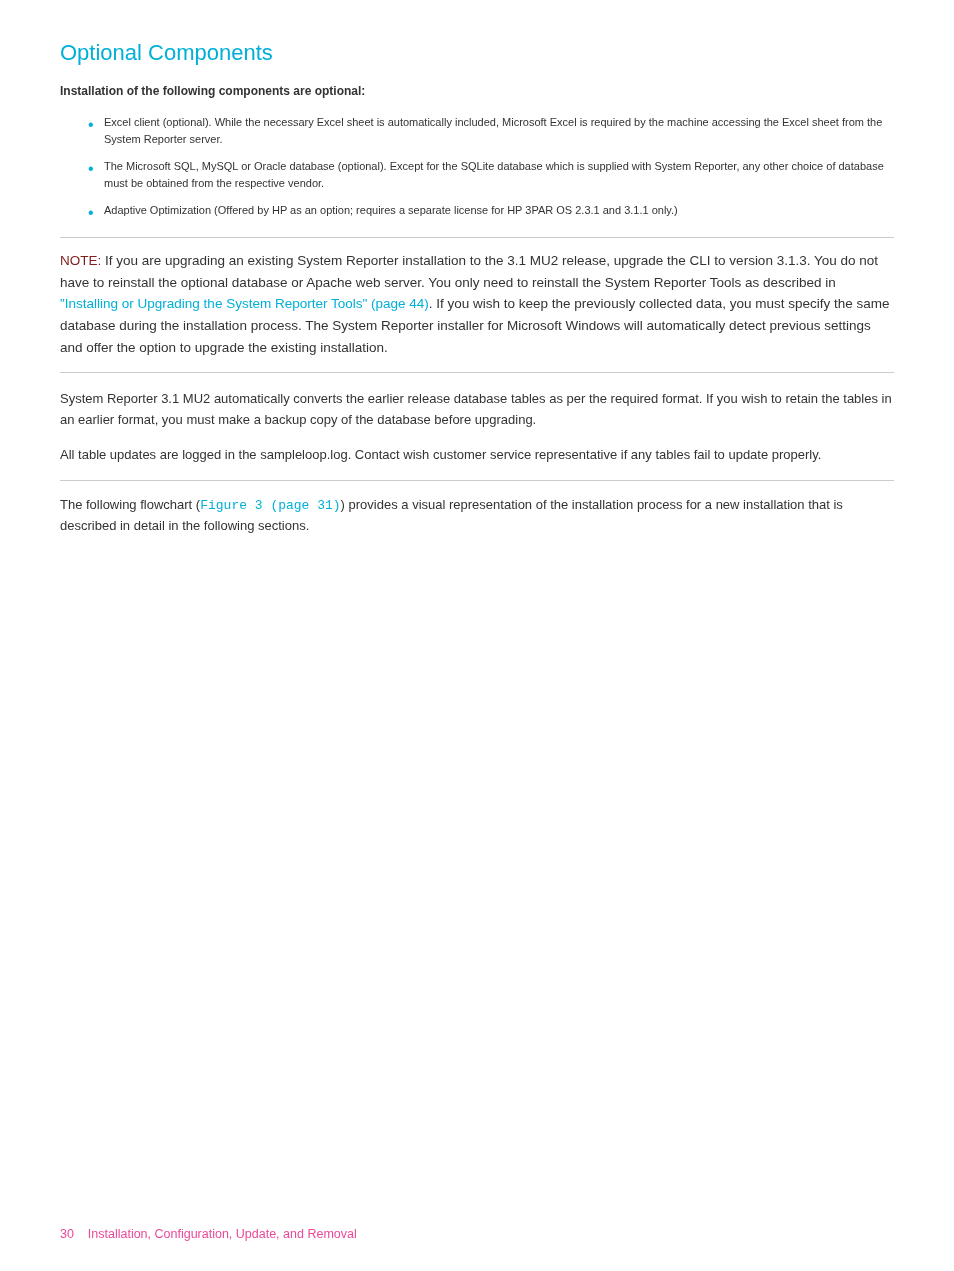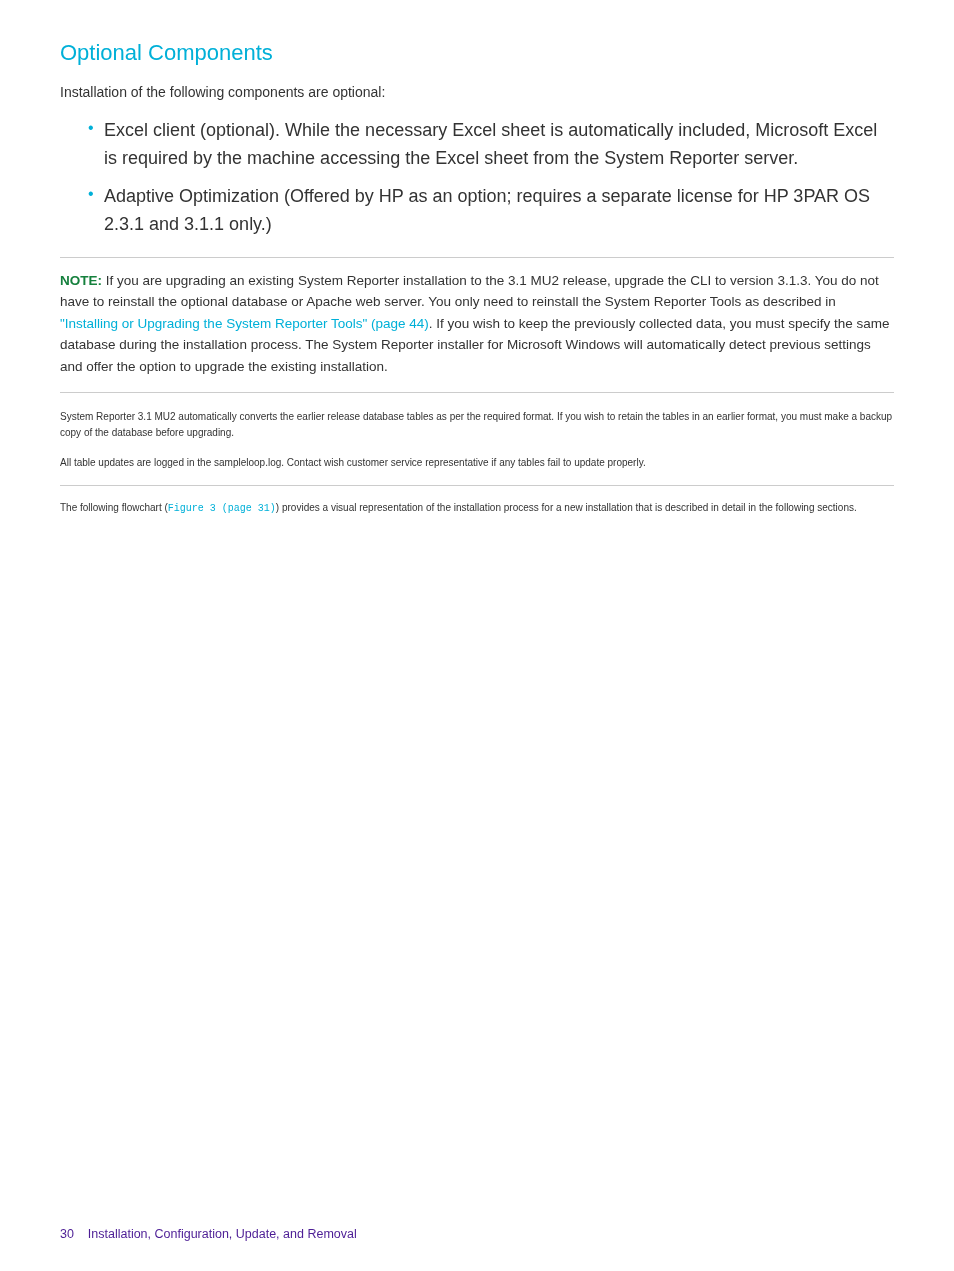--- a/index.html
+++ b/index.html
@@ -27,38 +27,39 @@
 
     .page-title {
       font-size: 22px;
       font-weight: normal;
       color: #00b0d8;
       margin-bottom: 16px;
       font-family: Arial, Helvetica, sans-serif;
     }
 
     .intro-text {
-      font-size: 14px;
+      font-size: 12px;
       color: #333333;
       margin-bottom: 14px;
       line-height: 1.5;
+      font-weight: bold;
     }
 
     .bullet-list {
       margin-left: 28px;
       margin-bottom: 18px;
       list-style: none;
     }
 
     .bullet-list li {
       position: relative;
       padding-left: 16px;
       margin-bottom: 10px;
       line-height: 1.55;
-      font-size: 18px;
+      font-size: 11px;
       color: #333333;
     }
 
     .bullet-list li::before {
       content: "•";
       position: absolute;
       left: 0;
       top: 0;
       color: #00b0d8;
       font-size: 16px;
@@ -72,31 +73,31 @@
       margin-bottom: 16px;
     }
 
     .note-text {
       font-size: 13.5px;
       color: #333333;
       line-height: 1.6;
     }
 
     .note-label {
-      font-weight: bold;
-      color: #15803d;
+      font-weight: normal;
+      color: #7f1d1d;
     }
 
     .note-link {
       color: #00b0d8;
       text-decoration: none;
     }
 
     .body-paragraph {
-      font-size: 10px;
+      font-size: 13px;
       color: #333333;
       line-height: 1.6;
       margin-bottom: 14px;
     }
 
     .body-link {
       color: #00b0d8;
       text-decoration: none;
       font-family: Liberation Mono, monospace;
     }
@@ -105,35 +106,38 @@
       border: none;
       border-top: 1px solid #cccccc;
       margin-bottom: 14px;
     }
 
     .footer-text {
       position: absolute;
       bottom: 30px;
       left: 60px;
       font-size: 12.5px;
-      color: #4c1d95;
+      color: #ec4899;
     }
   </style>
 </head>
 <body>
 
 <div class="page">
 
   <h1 class="page-title">Optional Components</h1>
 
   <p class="intro-text">Installation of the following components are optional:</p>
 
   <ul class="bullet-list">
     <li>
       <span>Excel client (optional). While the necessary Excel sheet is automatically included, Microsoft Excel is required by the machine accessing the Excel sheet from the System Reporter server.</span>
+    </li>
+    <li>
+      <span>The Microsoft SQL, MySQL or Oracle database (optional). Except for the SQLite database which is supplied with System Reporter, any other choice of database must be obtained from the respective vendor.</span>
     </li>
     <li>
       <span>Adaptive Optimization (Offered by HP as an option; requires a separate license for HP 3PAR OS 2.3.1 and 3.1.1 only.)</span>
     </li>
   </ul>
 
   <div class="note-box">
     <p class="note-text">
       <span class="note-label">NOTE:</span><span>  If you are upgrading an existing System Reporter installation to the 3.1 MU2 release, upgrade the CLI to version 3.1.3. You do not have to reinstall the optional database or Apache web server. You only need to reinstall the System Reporter Tools as described in </span><a class="note-link" href="#">"Installing or Upgrading the System Reporter Tools" (page 44)</a><span>. If you wish to keep the previously collected data, you must specify the same database during the installation process. The System Reporter installer for Microsoft Windows will automatically detect previous settings and offer the option to upgrade the existing installation.</span>
     </p>

